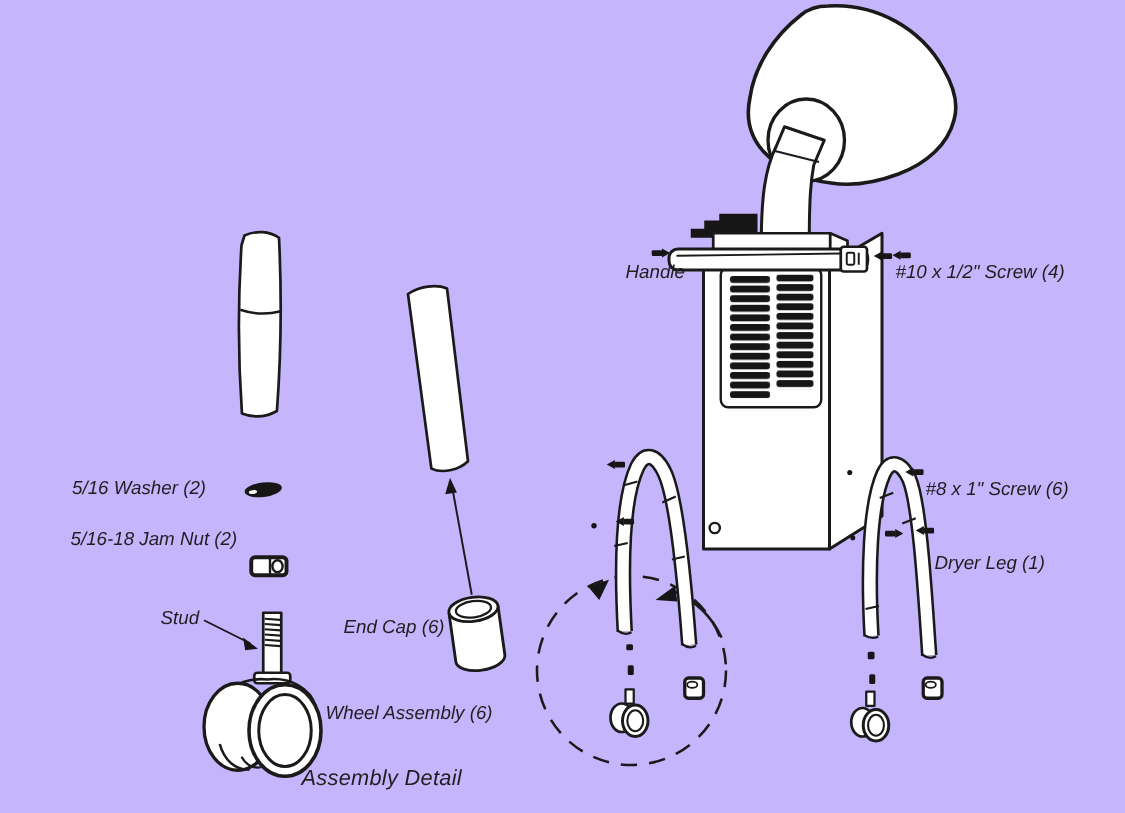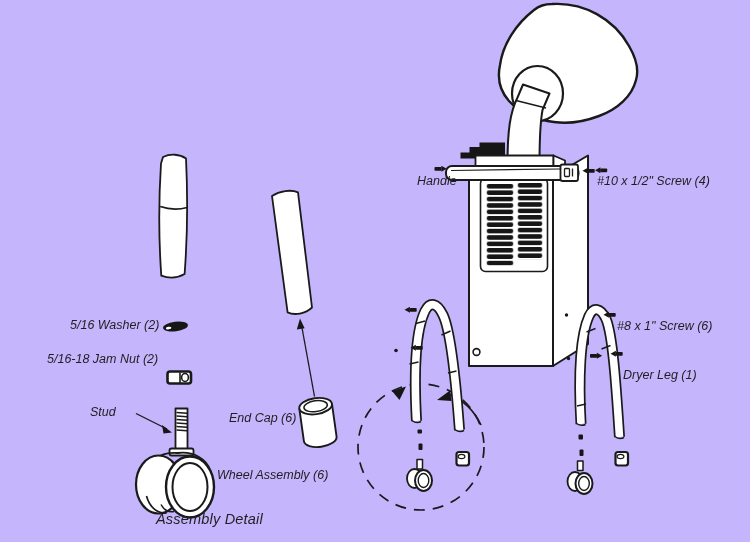--- a/index.html
+++ b/index.html
@@ -1,20 +1,20 @@
 <!DOCTYPE html>
 <html><head>
 <meta charset="utf-8">
 <style>
   html,body{margin:0;padding:0;background:#fff;}
   .stage{position:relative;width:750px;height:542px;background:#c4b5fd;overflow:hidden;
          font-family:"Liberation Sans",sans-serif;font-style:italic;}
   .art{position:absolute;left:0;top:0;}
   .lbl{position:absolute;font-size:12.5px;line-height:1.1;color:#1f1f1f;white-space:nowrap;}
-  .caption{font-size:14.5px;letter-spacing:.2px;}
+  .caption{font-size:14.5px;letter-spacing:.2px;margin-left:45px;}
 </style>
 </head>
 <body>
 
 <div class="stage">
 
 <svg class="art" width="750" height="542" viewBox="0 0 750 542" stroke-linecap="butt" stroke-linejoin="round">
   <defs>
     <pattern id="lv1" x="486.5" y="184" width="30" height="6.4" patternUnits="userSpaceOnUse">
       <rect width="27" height="4.6" rx="2.2" fill="#161616"></rect>
@@ -193,20 +193,20 @@
     <ellipse cx="190" cy="487" rx="17.5" ry="24" fill="#fff" stroke-width="2"></ellipse>
     <path d="M146.5,496 C149.5,507 157,513.5 166.5,513" fill="none" stroke-width="1.7"></path>
     <path d="M161,504.5 C164,510 169,512.5 174,511.5" fill="none" stroke-width="1.5"></path>
   </g>
 </svg>
 
 <div class="lbl" style="left:417px;top:175px">Handle</div>
 <div class="lbl" style="left:597px;top:175px">#10 x 1/2" Screw  (4)</div>
 <div class="lbl" style="left:617px;top:320px">#8 x 1" Screw (6)</div>
 <div class="lbl" style="left:623px;top:369px">Dryer Leg (1)</div>
-<div class="lbl" style="left:70px;top:319px">5/16 Washer (2)</div>
+<div class="lbl" style="left:48px;top:319px">5/16 Washer (2)</div>
 <div class="lbl" style="left:47px;top:353px">5/16-18 Jam Nut (2)</div>
-<div class="lbl" style="left:90px;top:406px">Stud</div>
+<div class="lbl" style="left:107px;top:406px">Stud</div>
 <div class="lbl" style="left:229px;top:412px">End Cap (6)</div>
 <div class="lbl" style="left:217px;top:469px">Wheel Assembly (6)</div>
 <div class="lbl caption" style="left:156px;top:512px">Assembly Detail</div>
 
 </div>
 
 </body></html>

